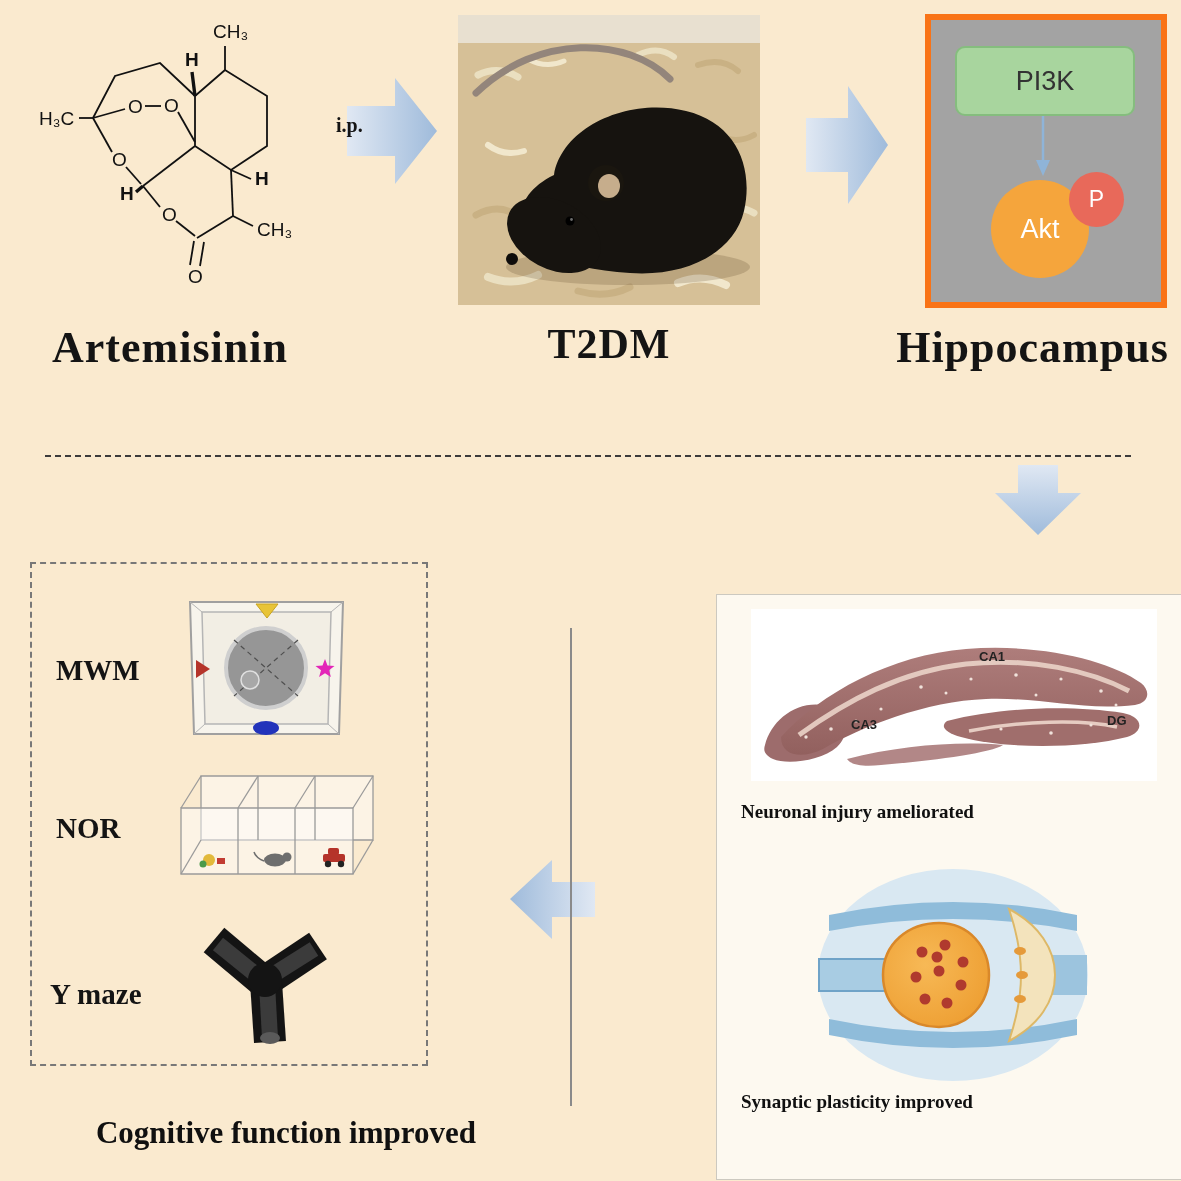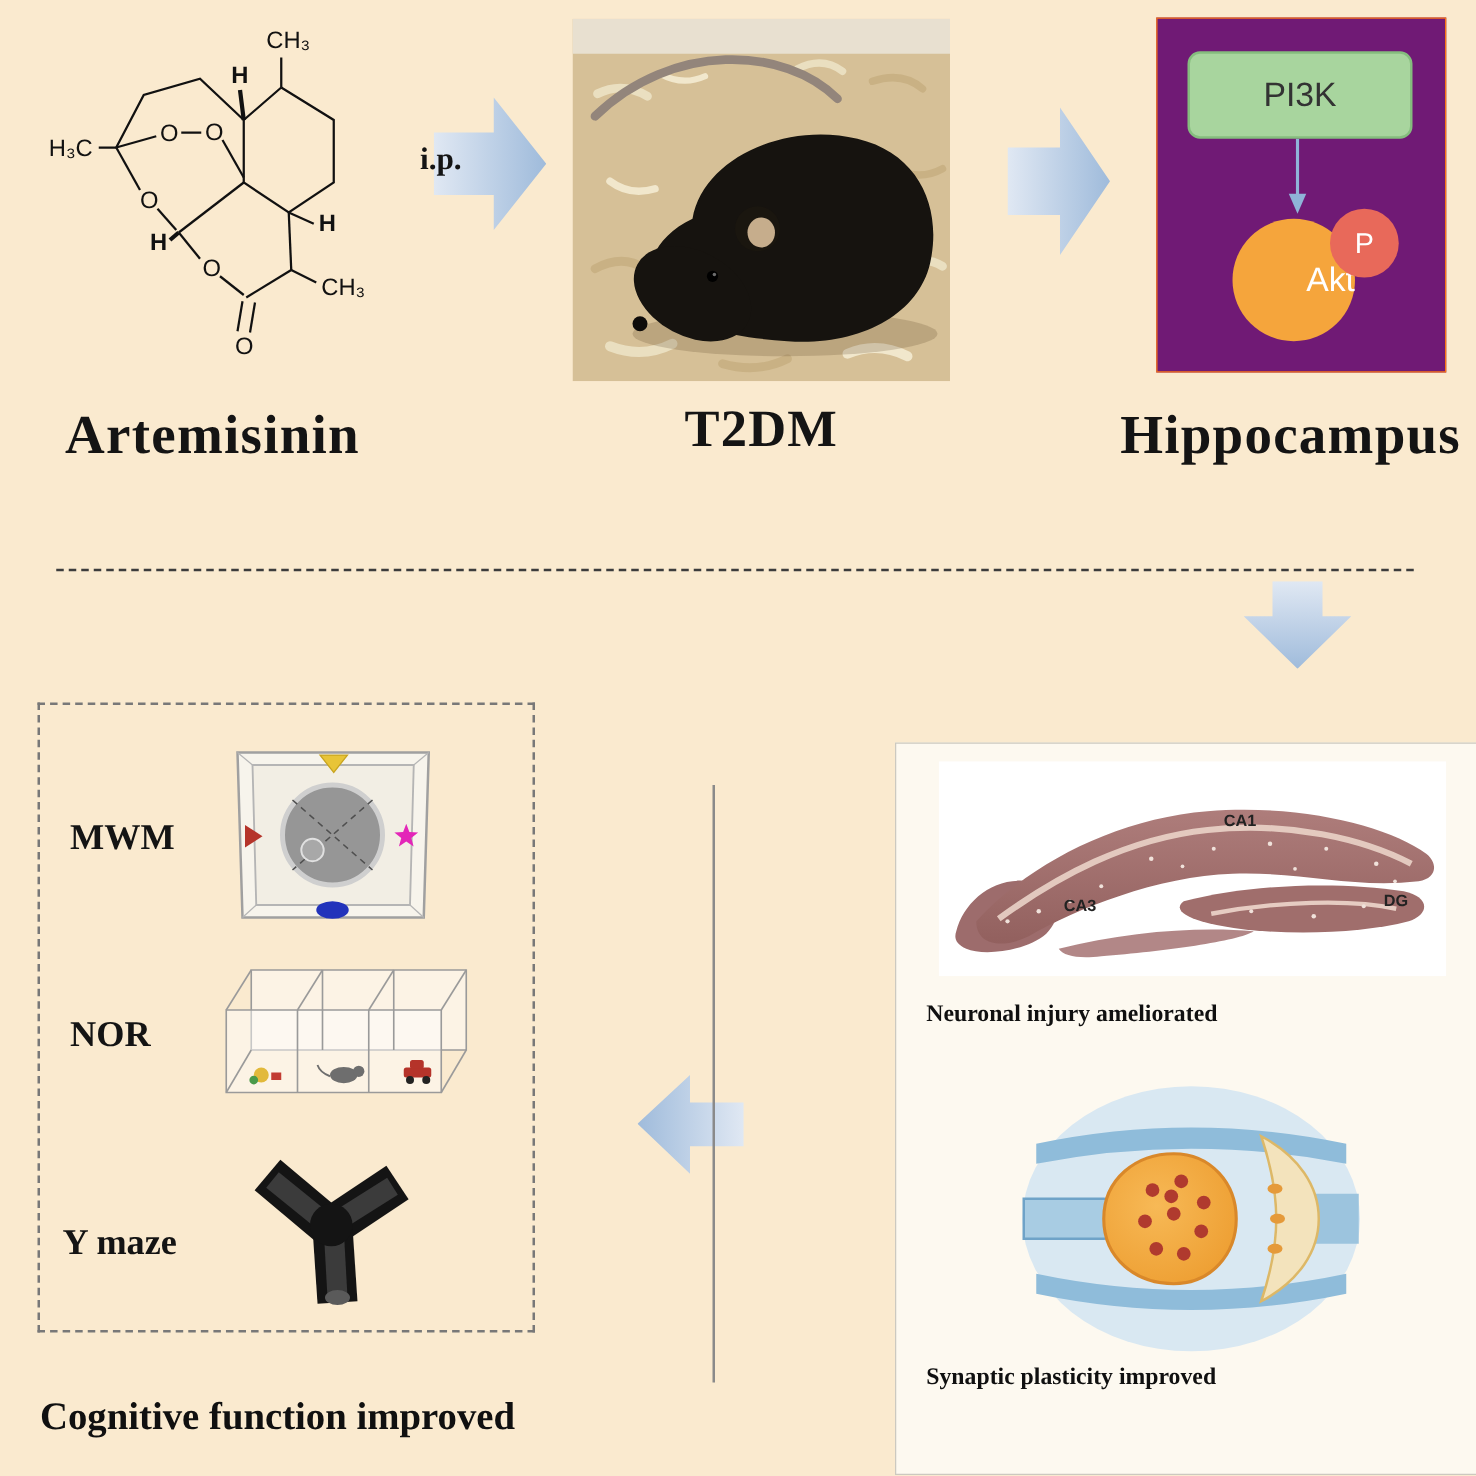--- a/index.html
+++ b/index.html
@@ -2,30 +2,30 @@
 <html><head>
 <meta charset="utf-8">
 <style>
   html,body{margin:0;padding:0;}
   body{font-family:"Liberation Serif", serif;}
   .canvas{position:relative;width:1181px;height:1181px;background:#FAEACF;overflow:hidden;}
   .abs{position:absolute;}
   .biglabel{font-weight:bold;color:#141414;font-size:44px;text-align:center;letter-spacing:1px;}
   .panel-caption{font-weight:bold;color:#101010;font-size:19px;line-height:1.2;}
   .behavior-label{font-weight:bold;color:#141414;font-size:29px;}
-  .ip-label{font-weight:bold;color:#141414;font-size:25px;}
+  .ip-label{font-weight:bold;color:#141414;font-size:20px;}
   .dashed-divider{border-top:2px dashed #3c3c3c;height:0;}
   .vert-divider{border-left:2px solid #8a8a8a;width:0;}
   .results-panel{background:#FDF9F0;border:1px solid #CCC9C0;}
   .behavior-panel{border:2px dashed #787878;}
-  .pathway-box{background:#701a75;border:1px solid #f97316;}
+  .pathway-box{background:#a3a3a3;border:6px solid #f97316;}
   .pi3k-box{background:#A8D59E;border:2px solid #85BD7E;border-radius:10px;
     display:flex;align-items:center;justify-content:center;
     font-family:"Liberation Sans",sans-serif;font-size:27px;color:#333;}
-  .akt-circle{background:#F5A53C;border-radius:50%;display:flex;align-items:center;justify-content:flex-end;
+  .akt-circle{background:#F5A53C;border-radius:50%;display:flex;align-items:center;justify-content:center;
     font-family:"Liberation Sans",sans-serif;font-size:27px;color:#ffffff;}
   .p-circle{background:#E8695A;border-radius:50%;display:flex;align-items:center;justify-content:center;
     font-family:"Liberation Sans",sans-serif;font-size:23px;color:#ffffff;}
   .chemtext{font-family:"Liberation Sans",sans-serif;font-size:19px;fill:#111;}
   .histolabel{font-family:"Liberation Sans",sans-serif;font-size:13px;font-weight:bold;fill:#222;}
   svg{display:block;}
 </style>
 </head>
 <body>
 
@@ -335,15 +335,15 @@
       <g stroke="#3B3B3B" stroke-width="16" stroke-linecap="butt">
         <line x1="76" y1="60" x2="34" y2="26"></line>
         <line x1="84" y1="60" x2="130" y2="31"></line>
         <line x1="83" y1="66" x2="86" y2="120"></line>
       </g>
       <circle cx="81" cy="62" r="17" fill="#141414"></circle>
       <ellipse cx="86" cy="120" rx="10" ry="6" fill="#5A5A5A"></ellipse>
     </svg>
   </div>
 
-  <div class="abs panel-caption" style="left:32px;top:1114px;width:460px;font-size:31px;">Cognitive function improved</div>
+  <div class="abs panel-caption" style="left:16px;top:1114px;width:460px;font-size:31px;text-align:right;">Cognitive function improved</div>
 
 </div>
 
 </body></html>

